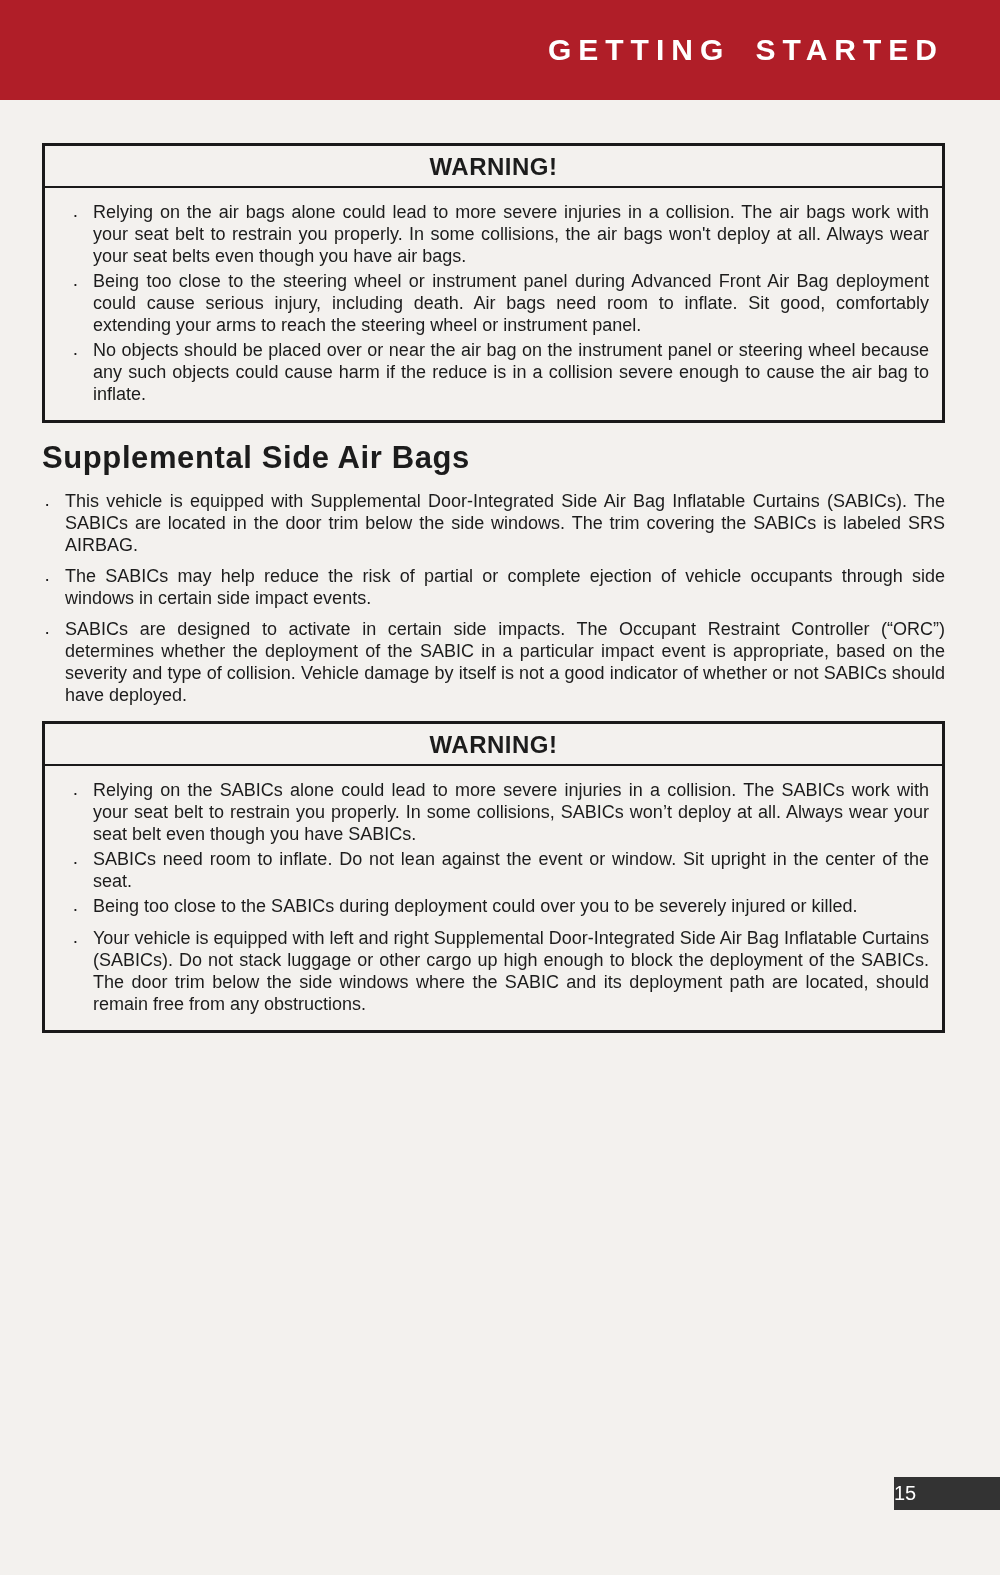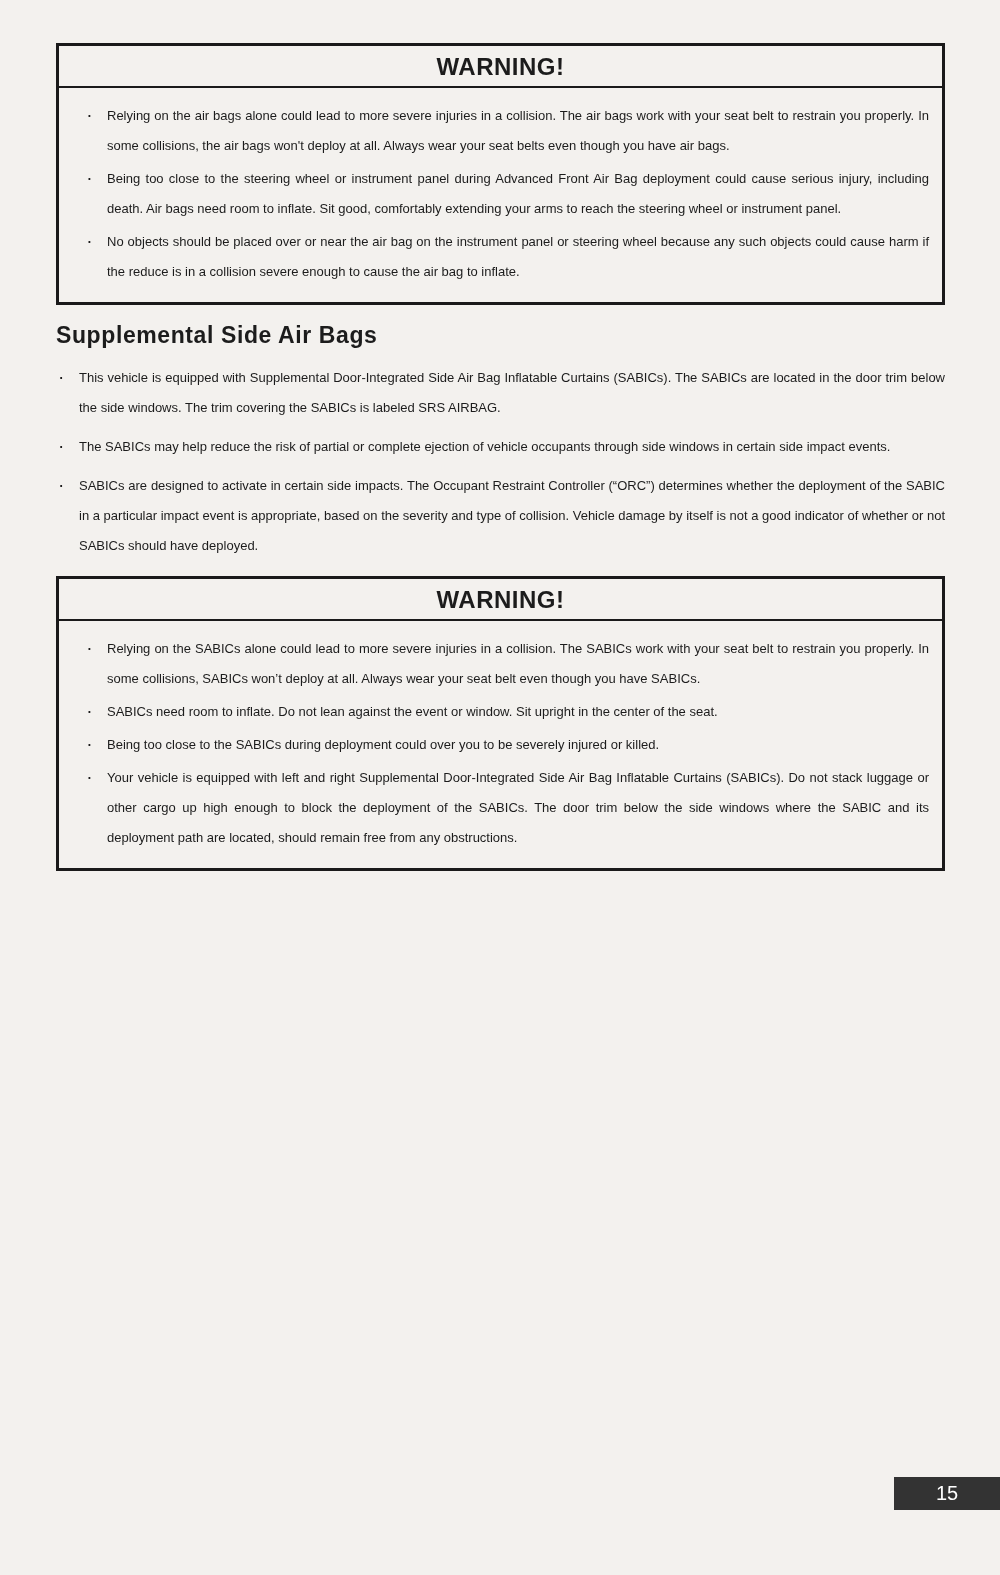--- a/index.html
+++ b/index.html
@@ -23,21 +23,21 @@
   }
   .banner-title {
     color: var(--title_text, #FFFFFF);
     font-size: 30px;
     font-weight: 700;
     letter-spacing: 7px;
     word-spacing: 10px;
   }
 
   
-  .content { padding: 43px 55px 0 56px; }
+  .content { padding: 43px 55px 0 42px; }
 
   
   .warning-box {
     border: 3px solid var(--ink, #1A1A1A);
     background: var(--page_bg, #F3F1EE);
   }
   .warning-title {
     text-align: center;
     font-weight: 700;
     font-size: 24px;
@@ -51,29 +51,29 @@
   .warning-body .bullet-row { margin-bottom: 3px; }
   .warning-body .bullet-row:last-child { margin-bottom: 0; }
   .warning-body .marker {
     flex: 0 0 35px;
     text-align: center;
     font-size: 19px;
     line-height: 28.7px;
   }
   .bullet-text {
     flex: 1;
-    font-size: 13px;
-    line-height: 30px;
+    font-size: 18px;
+    line-height: 22px;
     text-align: justify;
   }
 
   
   .section-heading {
     margin: 17px 0 14px 0;
-    font-size: 23px;
+    font-size: 31px;
     font-weight: 700;
     letter-spacing: 0.6px;
   }
   .section-bullets .bullet-row { margin-bottom: 9px; }
   .section-bullets .marker {
     flex: 0 0 23px;
     padding-left: 2px;
     font-size: 19px;
     line-height: 28.7px;
   }
@@ -84,29 +84,32 @@
   .page-num-box {
     position: absolute;
     top: 1477px;
     right: 0;
     width: 106px;
     height: 33px;
     background: var(--page_tab, #333333);
     color: #FFFFFF;
     display: flex;
     align-items: center;
-    justify-content: center;
+    justify-content: flex-start;
     font-size: 20px;
   }
 </style>
 </head>
 <body>
 
 <div class="page">
 
+  <header class="banner">
+    <span class="banner-title">GETTING STARTED</span>
+  </header>
 
   <main class="content">
 
     <section class="warning-box">
       <div class="warning-title">WARNING!</div>
       <div class="warning-body">
         <div class="bullet-row">
           <span class="marker">·</span>
           <p class="bullet-text">Relying on the air bags alone could lead to more severe injuries in a collision. The air bags work with your seat belt to restrain you properly. In some collisions, the air bags won't deploy at all. Always wear your seat belts even though you have air bags.</p>
         </div>

